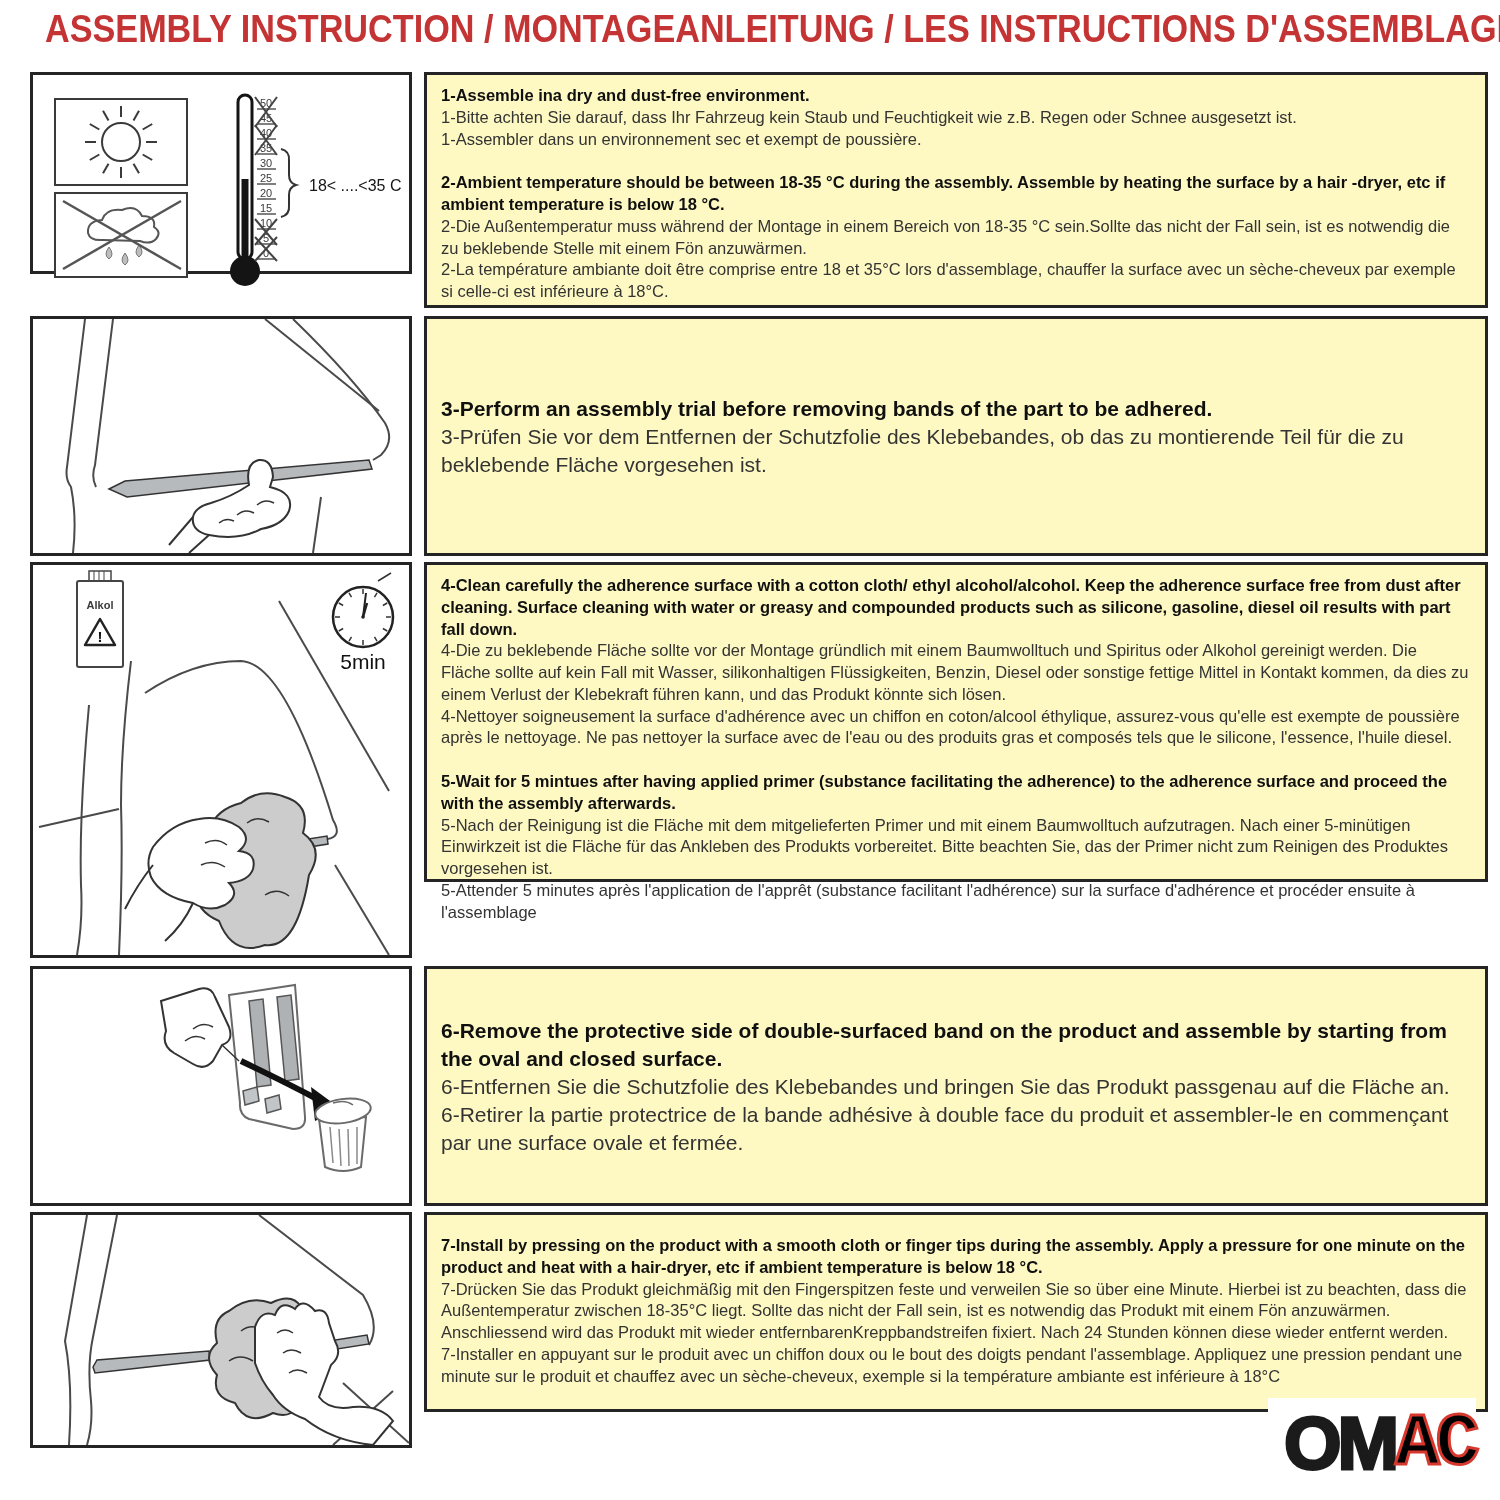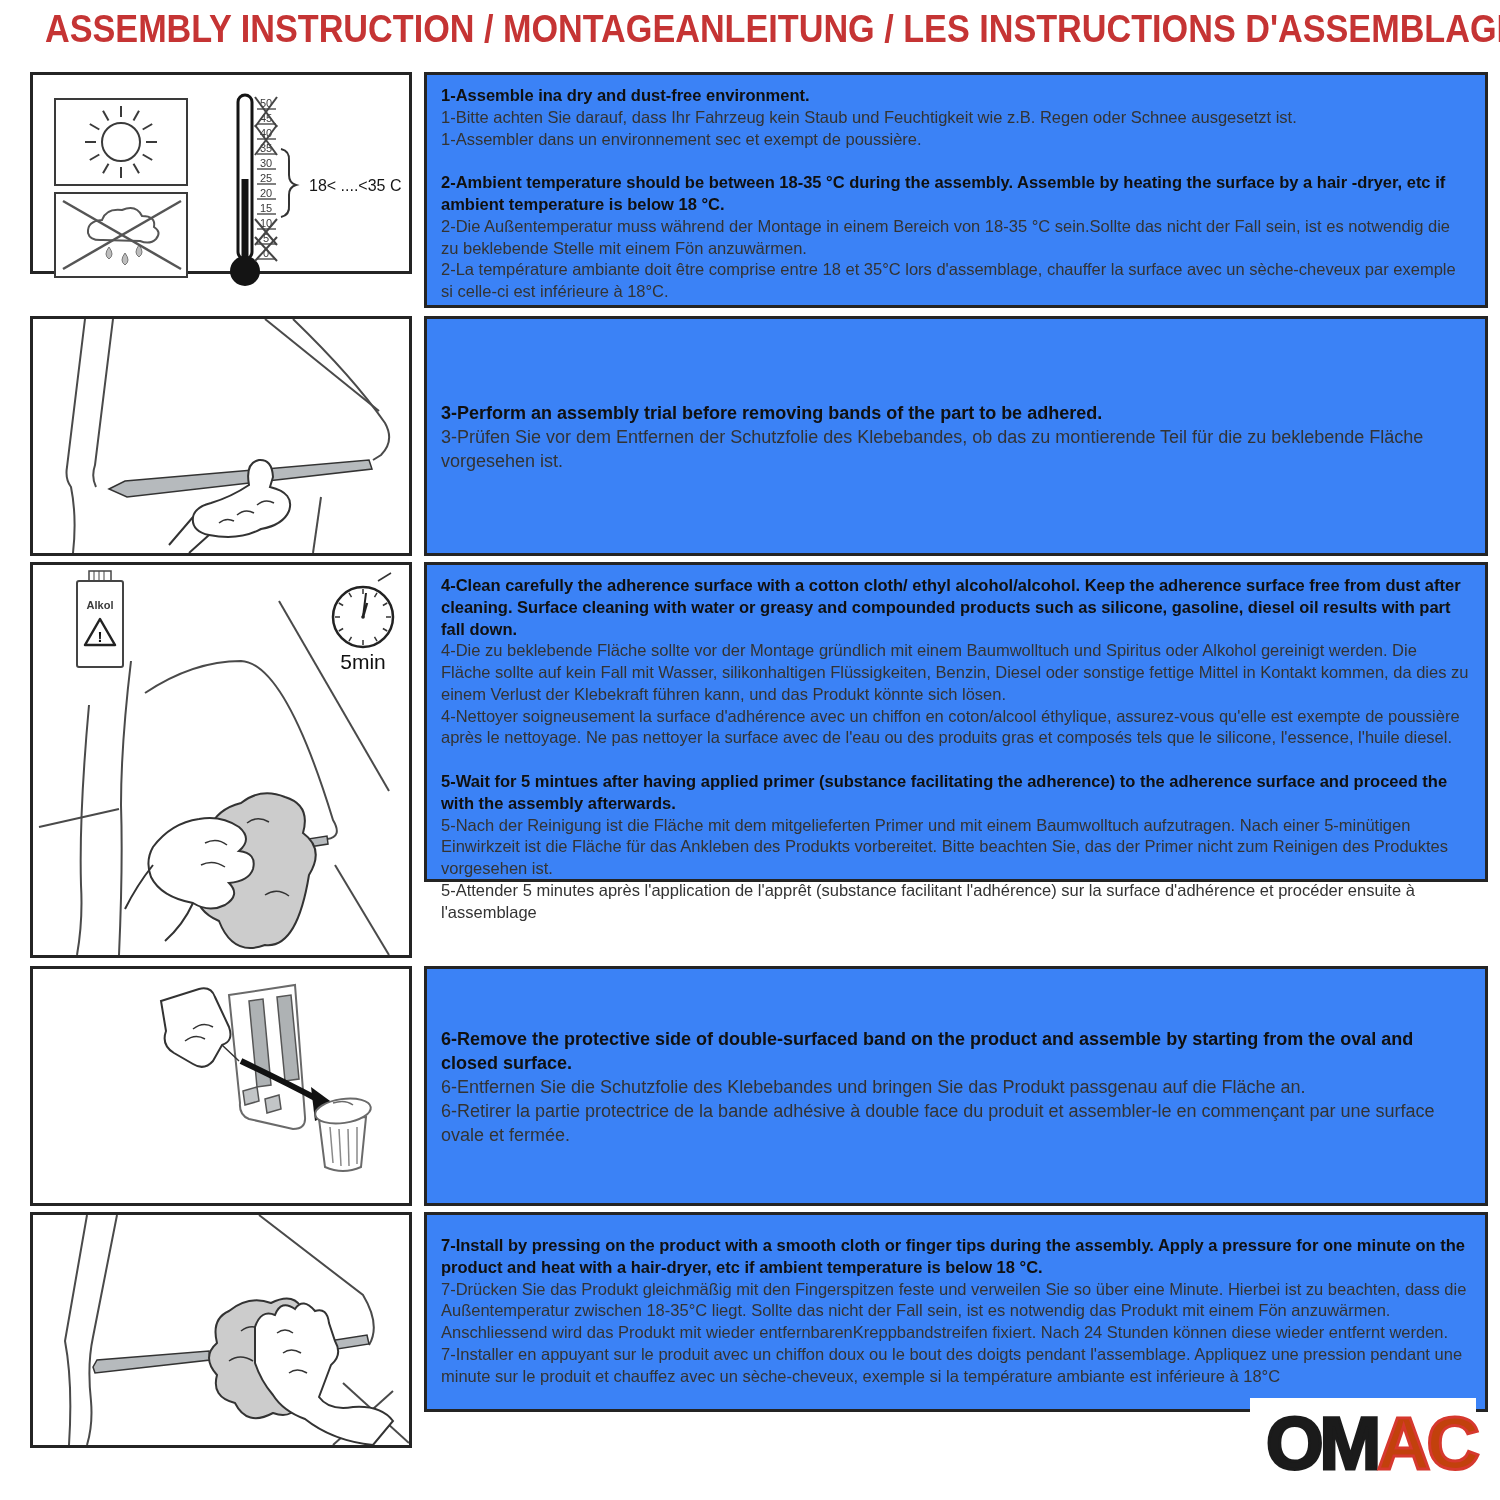--- a/index.html
+++ b/index.html
@@ -11,39 +11,39 @@
     position:absolute;left:45px;top:8px;margin:0;white-space:nowrap;
     font-size:38px;font-weight:700;letter-spacing:0px;color:#c53434;
     transform:scaleX(0.90);transform-origin:left center;
   }
   .row{position:absolute;left:0;width:1500px;}
   .figbox{
     position:absolute;left:30px;width:382px;background:#fff;
     border:3px solid #242424;box-sizing:border-box;
   }
   .textbox{
-    position:absolute;left:424px;width:1064px;background:#3b82f6;
+    position:absolute;left:424px;width:1064px;background:#fef9c3;
     border:3px solid #242424;box-sizing:border-box;
     padding:10px 16px 8px 14px;
   }
   .textbox.center{display:flex;flex-direction:column;justify-content:center;}
   .textbox p{margin:0;}
   .t-sm p{font-size:16.5px;line-height:1.32;}
-  .t-lg p{font-size:18px;line-height:1.34;}
+  .t-lg p{font-size:21px;line-height:1.34;}
   .en{font-weight:700;color:#101010;}
   .alt{font-weight:400;color:#333333;}
   .gap{margin-top:22px !important;}
   svg{display:block;}
   .logo{
     position:absolute;right:24px;top:1398px;height:92px;z-index:5;
     background:#fff;padding-left:16px;display:flex;align-items:center;
     font-weight:700;font-size:74px;letter-spacing:-4px;line-height:1;
   }
   .logo .om{color:#1b1b1b;-webkit-text-stroke:3px #1b1b1b;}
-  .logo .ac{color:#c2410c;-webkit-text-stroke:3px #d6382e;}
+  .logo .ac{color:#000000;font-family:Liberation Mono, monospace;-webkit-text-stroke:3px #d6382e;}
 </style>
 </head>
 <body>
 
 <div class="sheet">
 
   <h1 class="title">ASSEMBLY INSTRUCTION / MONTAGEANLEITUNG / LES INSTRUCTIONS D'ASSEMBLAGE</h1>
 
   <div class="row">
     <div class="figbox" style="top:72px;height:202px;">

